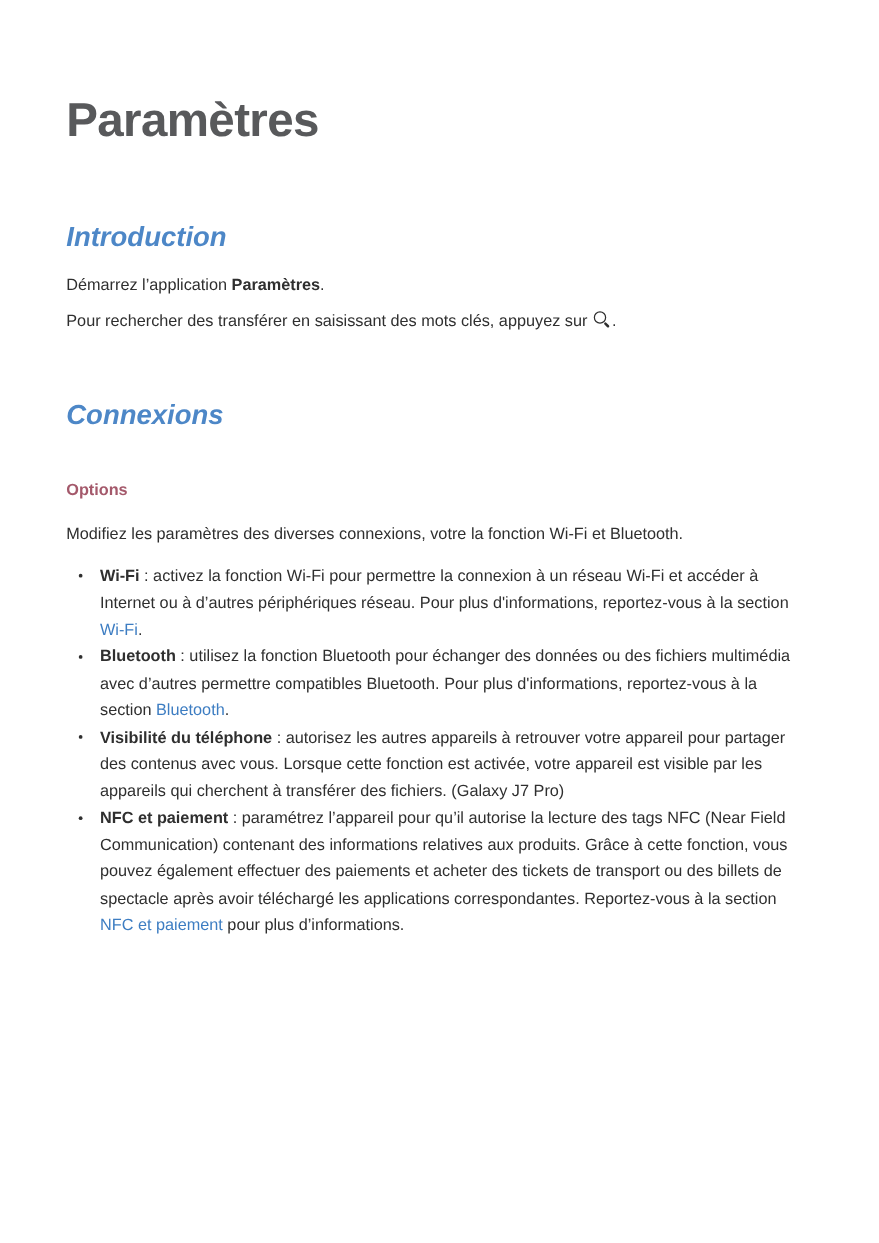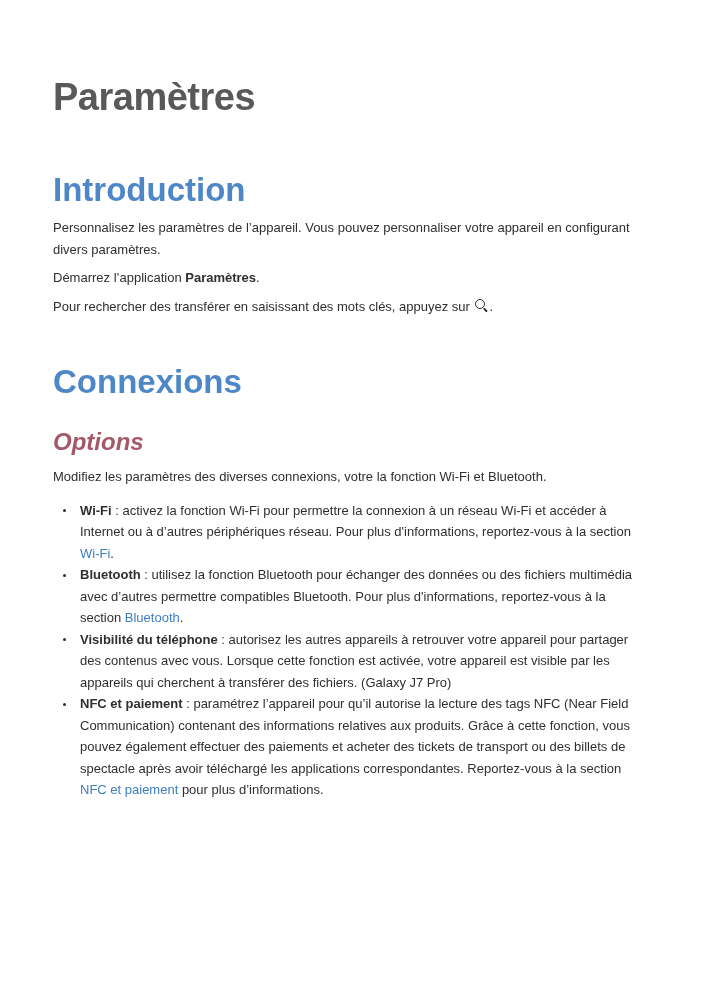--- a/index.html
+++ b/index.html
@@ -21,34 +21,34 @@
   }
   h1.doc-title {
     font-size: 38px;
     line-height: 46px;
     font-weight: 700;
     color: var(--title, #58595b);
     margin: 74px 0 0 0;
     letter-spacing: -0.5px;
   }
   h2.section-heading {
-    font-size: 33px;
+    font-size: 22px;
     line-height: 30px;
     font-weight: 700;
     color: var(--section-heading, #4d87c7);
     margin: 55px 0 0 0;
+    font-style: italic;
   }
   h2.section-heading.second { margin-top: 50px; }
   h3.subsection-heading {
-    font-size: 24px;
+    font-size: 13px;
     line-height: 24px;
     font-weight: 700;
     color: var(--subsection-heading, #a4596b);
     margin: 33px 0 0 0;
-    font-style: italic;
   }
   p.body-par {
     font-size: 13px;
     line-height: 21.5px;
     margin: 12px 0 0 0;
     color: var(--body, #2f2f2f);
   }
   p.body-par + p.body-par { margin-top: 7px; }
   .b { font-weight: 700; }
   .link { color: var(--link, #3d7dc2); cursor: pointer; }
@@ -103,21 +103,20 @@
 </style>
 </head>
 <body>
 
 <div class="page">
 
   <h1 class="doc-title">Paramètres</h1>
 
   <h2 class="section-heading">Introduction</h2>
 
-  <p class="body-par"><span>Personnalisez les paramètres de l’appareil. Vous pouvez personnaliser votre appareil en configurant divers paramètres.</span></p>
 
   <p class="body-par"><span>Démarrez l’application </span><span class="b">Paramètres</span><span>.</span></p>
 
   <p class="body-par"><span>Pour rechercher des transférer en saisissant des mots clés, appuyez sur </span><span class="inline-icon icon-search"></span><span>.</span></p>
 
   <h2 class="section-heading second">Connexions</h2>
 
   <h3 class="subsection-heading">Options</h3>
 
   <p class="body-par"><span>Modifiez les paramètres des diverses connexions, votre la fonction Wi-Fi et Bluetooth.</span></p>

